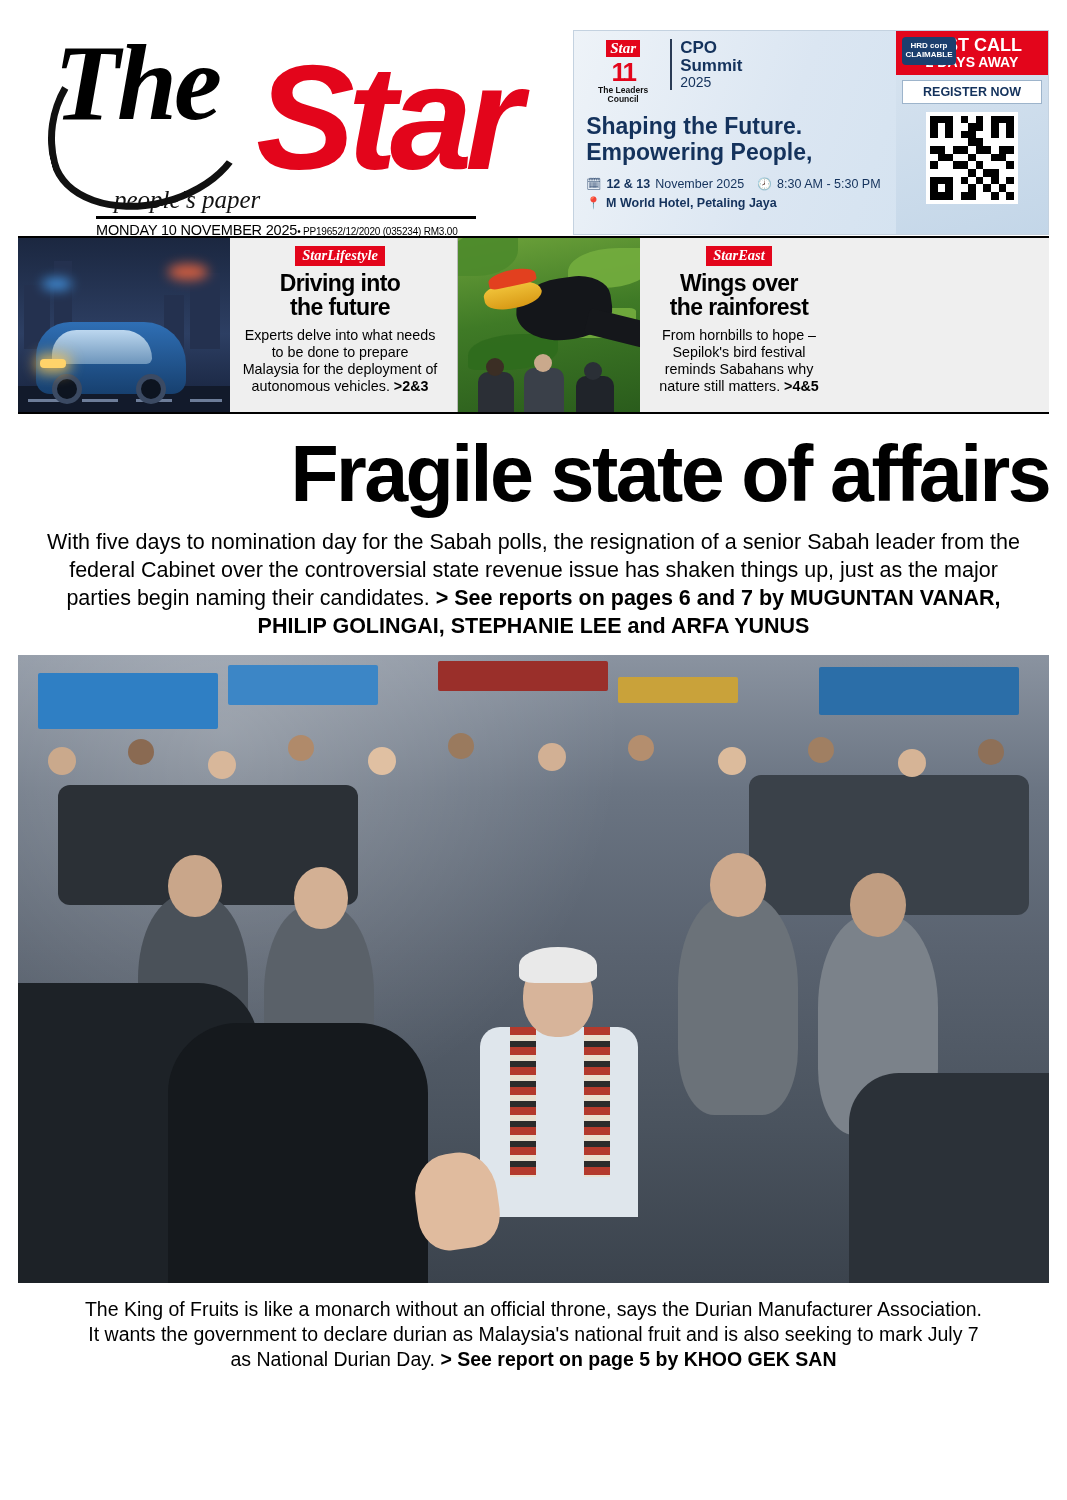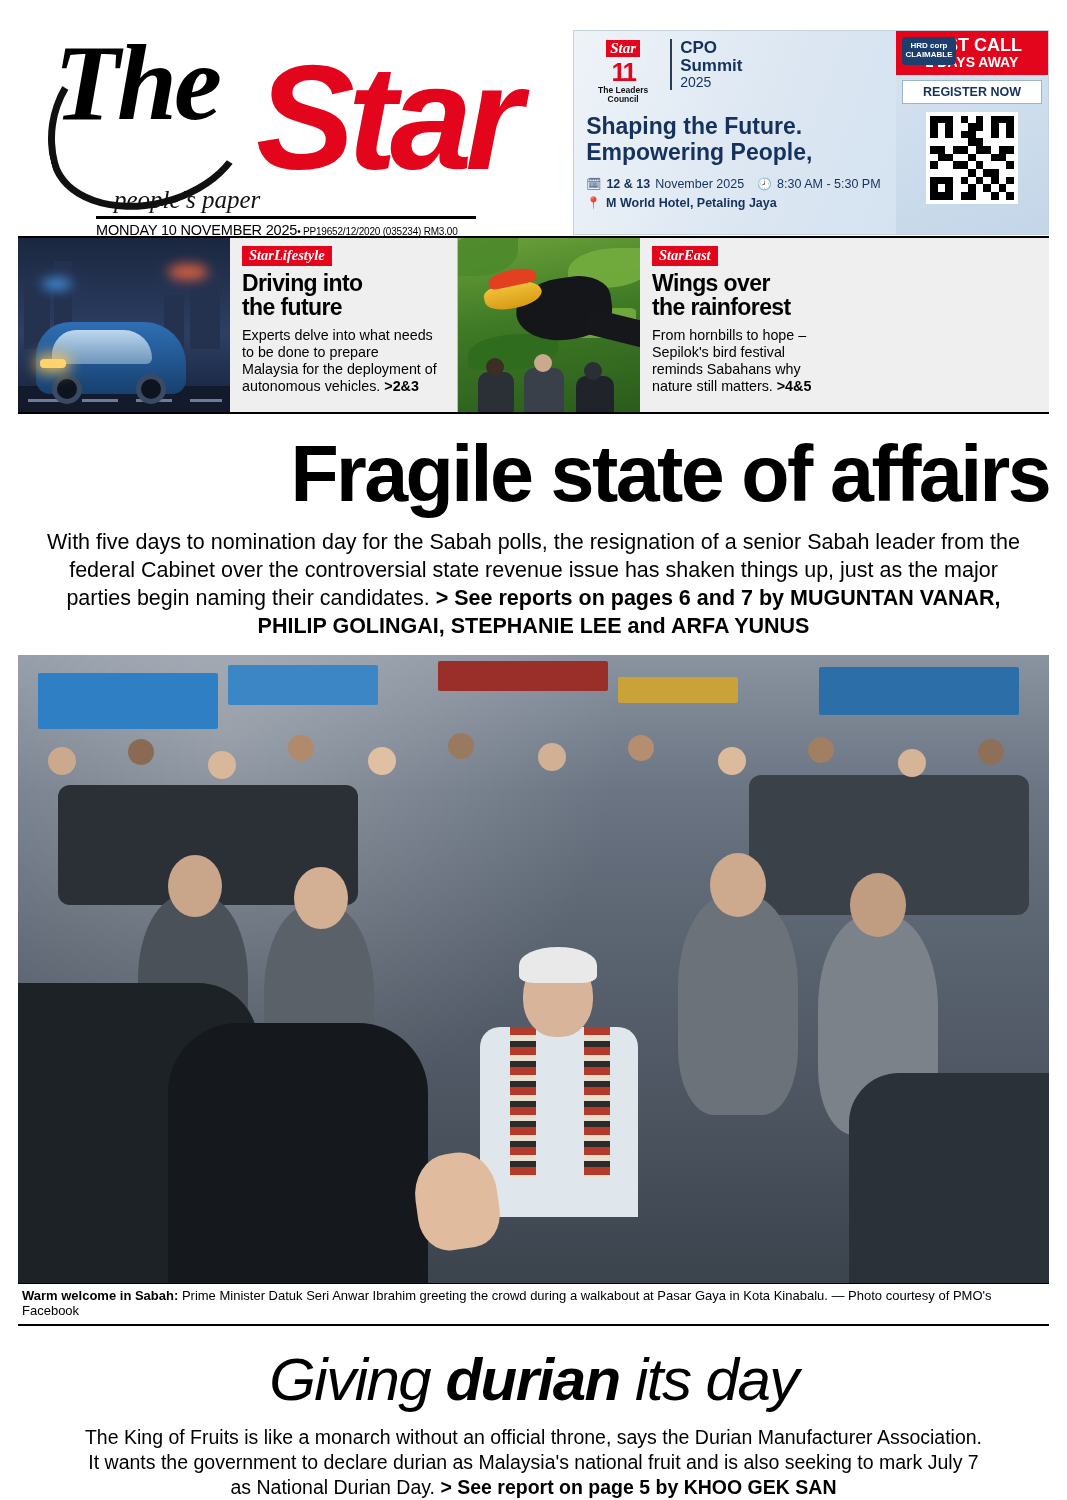--- a/index.html
+++ b/index.html
@@ -161,21 +161,21 @@
   
   .teasers {
     display: flex;
     border-top: 2px solid #000;
     border-bottom: 2px solid #000;
     height: 178px;
     margin: 4px 18px 0 18px;
     background: #efefef;
   }
   .teaser-img { width: 212px; position: relative; overflow: hidden; }
-  .teaser-txt { width: 228px; padding: 8px 19px 6px 12px; border-right: 1px solid #bbb; }
+  .teaser-txt { width: 228px; padding: 8px 19px 6px 12px; border-right: 1px solid #bbb; text-align: center; }
   .teaser-txt.last { border-right: none; }
   .kicker {
     display: inline-block;
     background: #e3051b; color: #fff;
     font-weight: bold; font-style: italic;
     font-size: 14.5px; padding: 1px 7px 2px 7px;
     font-family: "Liberation Serif", serif;
   }
   .teaser-head {
     font-weight: bold; font-size: 23px; line-height: 1.06;
@@ -595,24 +595,18 @@
     <div style="position:absolute;right:0;bottom:0;width:200px;height:210px;background:#2b3138;border-radius:50px 0 0 0;"></div>
 
     <div class="anwar-shirt"></div>
     <div class="anwar-scarf-l"></div>
     <div class="anwar-scarf-r"></div>
     <div class="anwar-head"></div>
     <div class="anwar-hair"></div>
     <div class="anwar-hand"></div>
   </div>
 
-  <div class="photo-caption">
-    <b>Warm welcome in Sabah:</b><span> Prime Minister Datuk Seri Anwar Ibrahim greeting the crowd during a walkabout at Pasar Gaya in Kota Kinabalu. — Photo courtesy of PMO's Facebook</span>
-  </div>
-
-  <div class="promo-head">
-    <span>Giving </span><b>durian</b><span> its day</span>
-  </div>
+
   <div class="promo-body">
     <span>The King of Fruits is like a monarch without an official throne, says the Durian Manufacturer Association. It wants the government to declare durian as Malaysia's national fruit and is also seeking to mark July 7 as National Durian Day. </span><b>&gt; See report on page 5 by KHOO GEK SAN</b>
   </div>
 
 </div>
 
 </body></html>

